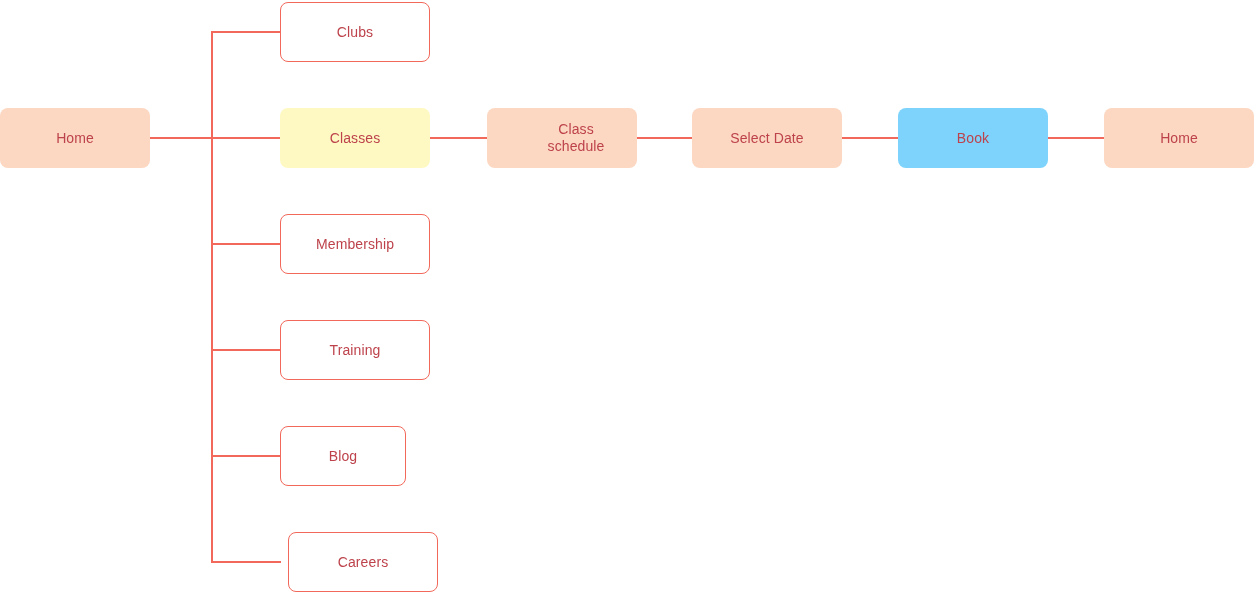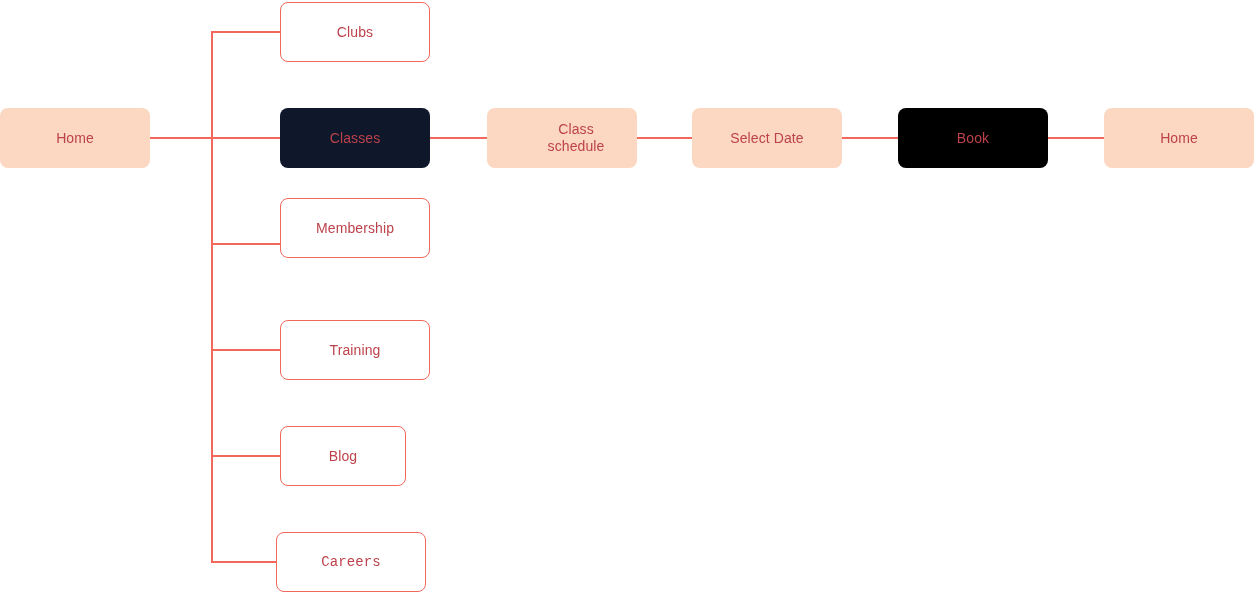--- a/index.html
+++ b/index.html
@@ -56,41 +56,41 @@
     <div class="edge" style="left: 430px; top: 137px; width: 57px; height: 2px; background: rgb(242, 104, 91);"></div>
     <div class="edge" style="left: 637px; top: 137px; width: 55px; height: 2px; background: rgb(242, 104, 91);"></div>
     <div class="edge" style="left: 842px; top: 137px; width: 56px; height: 2px; background: rgb(242, 104, 91);"></div>
     <div class="edge" style="left: 1048px; top: 137px; width: 56px; height: 2px; background: rgb(242, 104, 91);"></div>
     <div class="node filled" style="left: 0px; top: 108px; width: 150px; height: 60px; color: rgb(189, 66, 75); background: rgb(252, 215, 194);">
       <span class="label">Home</span>
     </div>
     <div class="node outline" style="left: 280px; top: 2px; width: 150px; height: 60px; color: rgb(189, 66, 75); border: 1.5px solid rgb(242, 104, 91);">
       <span class="label">Clubs</span>
     </div>
-    <div class="node filled" style="left: 280px; top: 108px; width: 150px; height: 60px; color: rgb(189, 66, 75); background: #0f172a;">
+    <div class="node filled" style="left: 280px; top: 108px; width: 150px; height: 60px; color: rgb(189, 66, 75); background: #fef9c3;">
       <span class="label">Classes</span>
     </div>
     <div class="node filled" style="left: 487px; top: 108px; width: 150px; height: 60px; color: rgb(189, 66, 75); background: rgb(252, 215, 194); padding-left: 28px;">
       <span class="label">Class
 schedule</span>
     </div>
     <div class="node filled" style="left: 692px; top: 108px; width: 150px; height: 60px; color: rgb(189, 66, 75); background: rgb(252, 215, 194); align-items: center;">
       <span class="label">Select Date</span>
     </div>
-    <div class="node filled" style="left: 898px; top: 108px; width: 150px; height: 60px; color: rgb(189, 66, 75); background: #000000;">
+    <div class="node filled" style="left: 898px; top: 108px; width: 150px; height: 60px; color: rgb(189, 66, 75); background: #7dd3fc;">
       <span class="label">Book</span>
     </div>
     <div class="node filled" style="left: 1104px; top: 108px; width: 150px; height: 60px; color: rgb(189, 66, 75); background: rgb(252, 215, 194);">
       <span class="label">Home</span>
     </div>
-    <div class="node outline" style="left: 280px; top: 198px; width: 150px; height: 60px; color: rgb(189, 66, 75); border: 1.5px solid rgb(242, 104, 91);">
+    <div class="node outline" style="left: 280px; top: 214px; width: 150px; height: 60px; color: rgb(189, 66, 75); border: 1.5px solid rgb(242, 104, 91);">
       <span class="label">Membership</span>
     </div>
     <div class="node outline" style="left: 280px; top: 320px; width: 150px; height: 60px; color: rgb(189, 66, 75); border: 1.5px solid rgb(242, 104, 91);">
       <span class="label">Training</span>
     </div>
     <div class="node outline" style="left: 280px; top: 426px; width: 126px; height: 60px; color: rgb(189, 66, 75); border: 1.5px solid rgb(242, 104, 91);">
       <span class="label">Blog</span>
     </div>
-    <div class="node outline" style="left: 276px; top: 532px; width: 150px; height: 60px; color: rgb(189, 66, 75); border: 1.5px solid rgb(242, 104, 91); font-family: Liberation Mono, monospace;">
+    <div class="node outline" style="left: 288px; top: 532px; width: 150px; height: 60px; color: rgb(189, 66, 75); border: 1.5px solid rgb(242, 104, 91);">
       <span class="label">Careers</span>
     </div>
   </div>
 
 </body></html>

